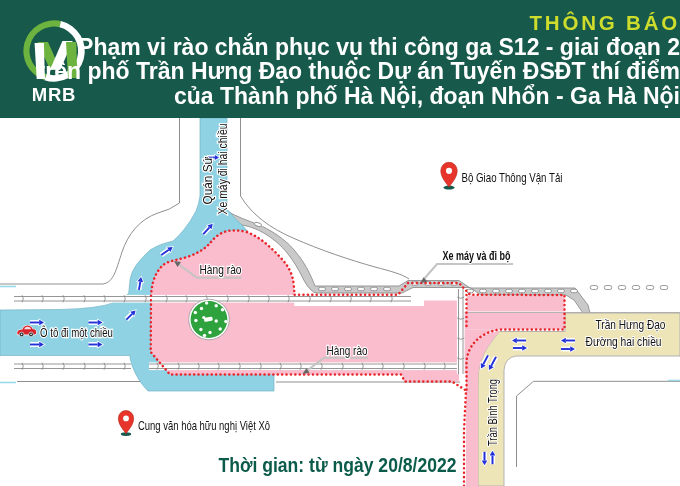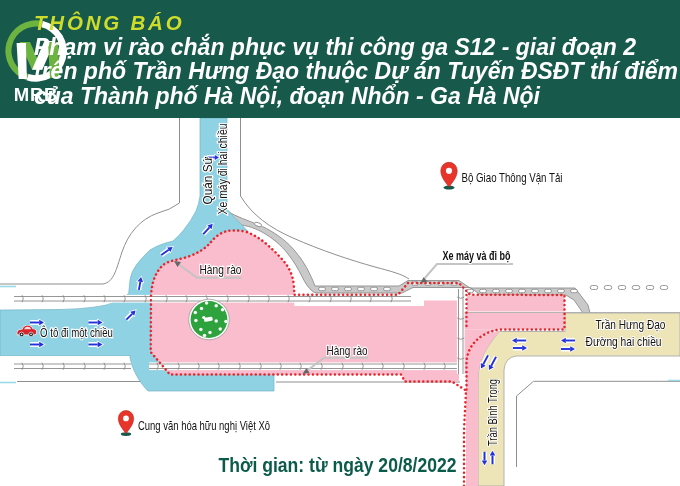--- a/index.html
+++ b/index.html
@@ -1,18 +1,18 @@
 <!DOCTYPE html>
 <html><head><meta charset="utf-8">
 <style>
   html,body { margin:0; padding:0; }
   body { -webkit-font-smoothing:antialiased; width:680px; height:486px; position:relative; font-family:"Liberation Sans", sans-serif; background:#fff; overflow:hidden; }
   .header { position:absolute; left:0; top:0; width:680px; height:118px; background:#17594B; }
-  .logo { position:absolute; left:0; top:12px; }
-  .htxt { position:absolute; left:34px; top:11px; width:646px; text-align:left; color:#fff; font-weight:700;font-style:italic; }
+  .logo { position:absolute; left:18px; top:12px; }
+  .htxt { position:absolute; left:34px; top:11px; width:646px; text-align:right; color:#fff; font-weight:700; }
   .title { color:#CEDC2B; font-size:20.5px; letter-spacing:2.8px; line-height:24px; }
   .sub { font-size:23px; line-height:24.3px; }
   .map { position:absolute; left:0; top:118px; }
 </style></head>
 <body>
   <div class="header">
     <div class="logo"><svg width="76" height="92" viewBox="0 0 76 92" xmlns="http://www.w3.org/2000/svg">
 <path d="M 26.5,68.2 A 30.7,30.7 0 0 1 42.9,9.1 L 41.5,15.3 A 24.3,24.3 0 0 0 28.5,62.1 Z" fill="#6CB33F"></path>
 <path d="M 42.9,9.1 A 30.7,30.7 0 1 1 26.5,68.2 L 28.5,62.1 A 24.3,24.3 0 1 0 41.5,15.3 Z" fill="#fff"></path>
 <polygon points="19.7,29.9 30,29.9 42.3,57.7 32,57.7" fill="#6CB33F"></polygon>

